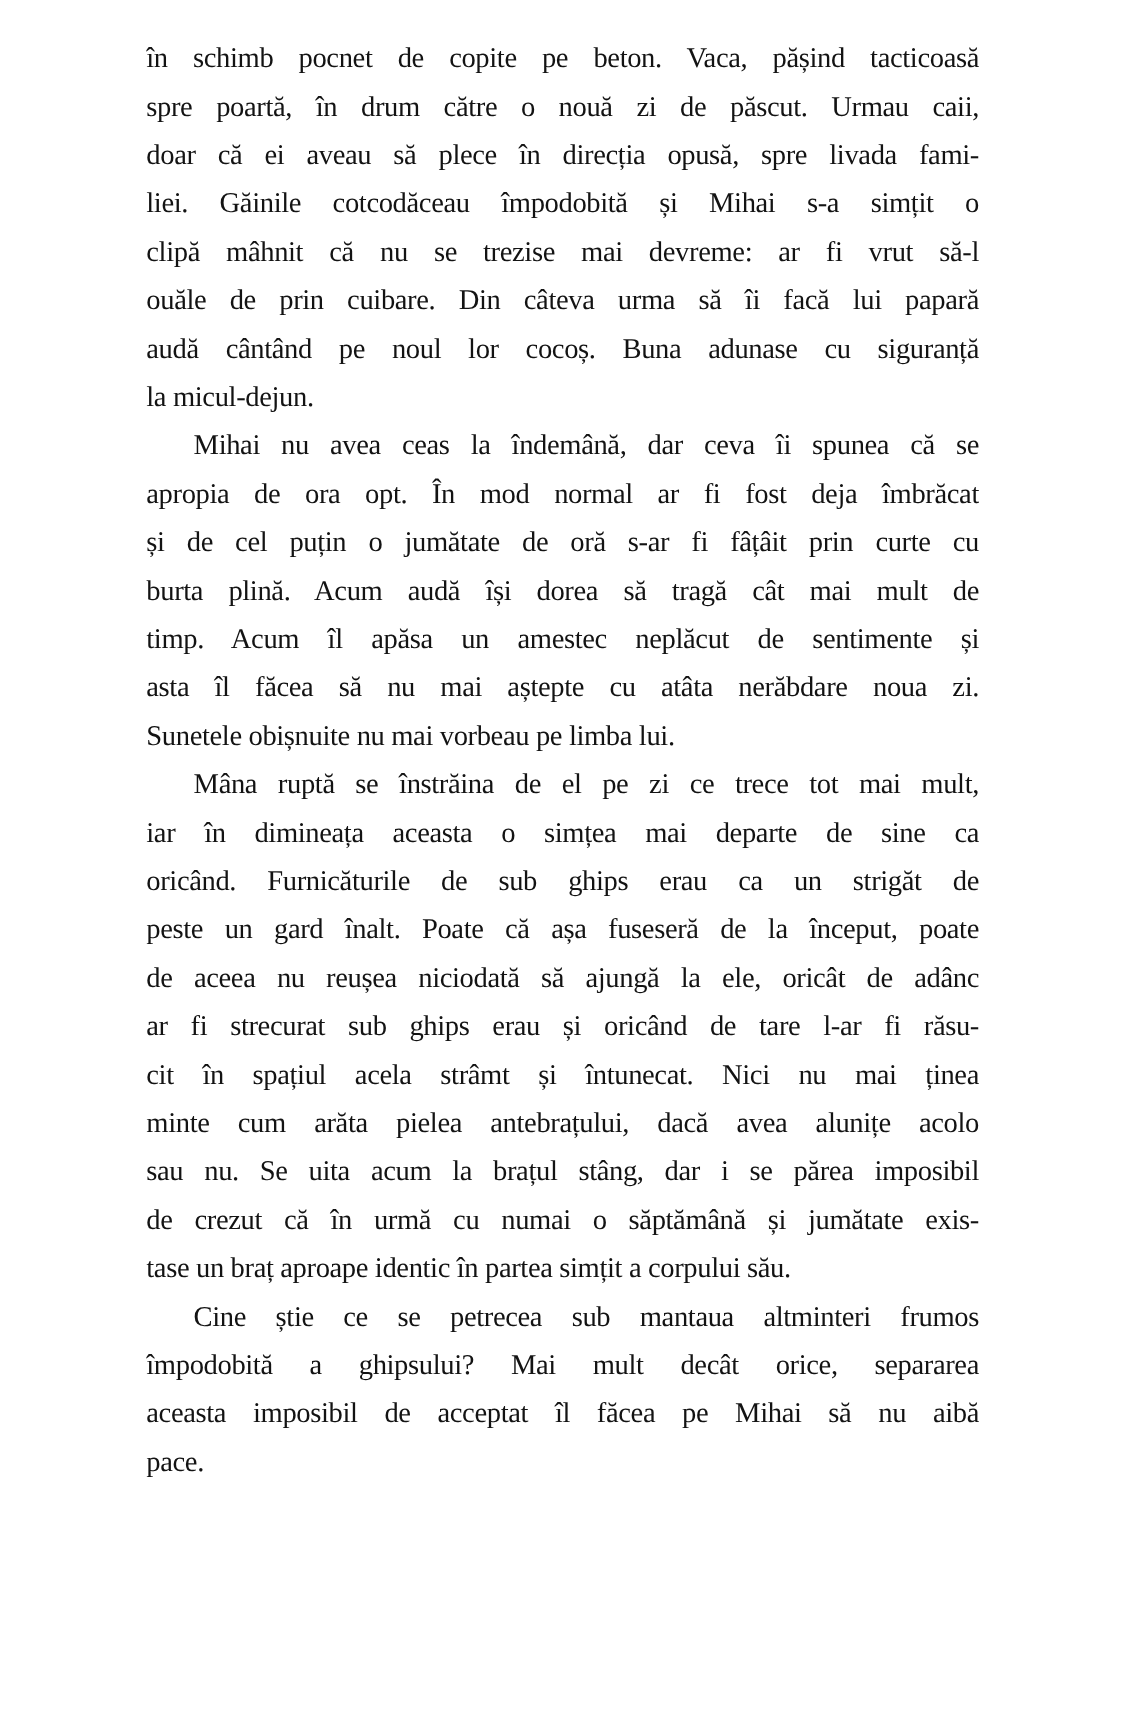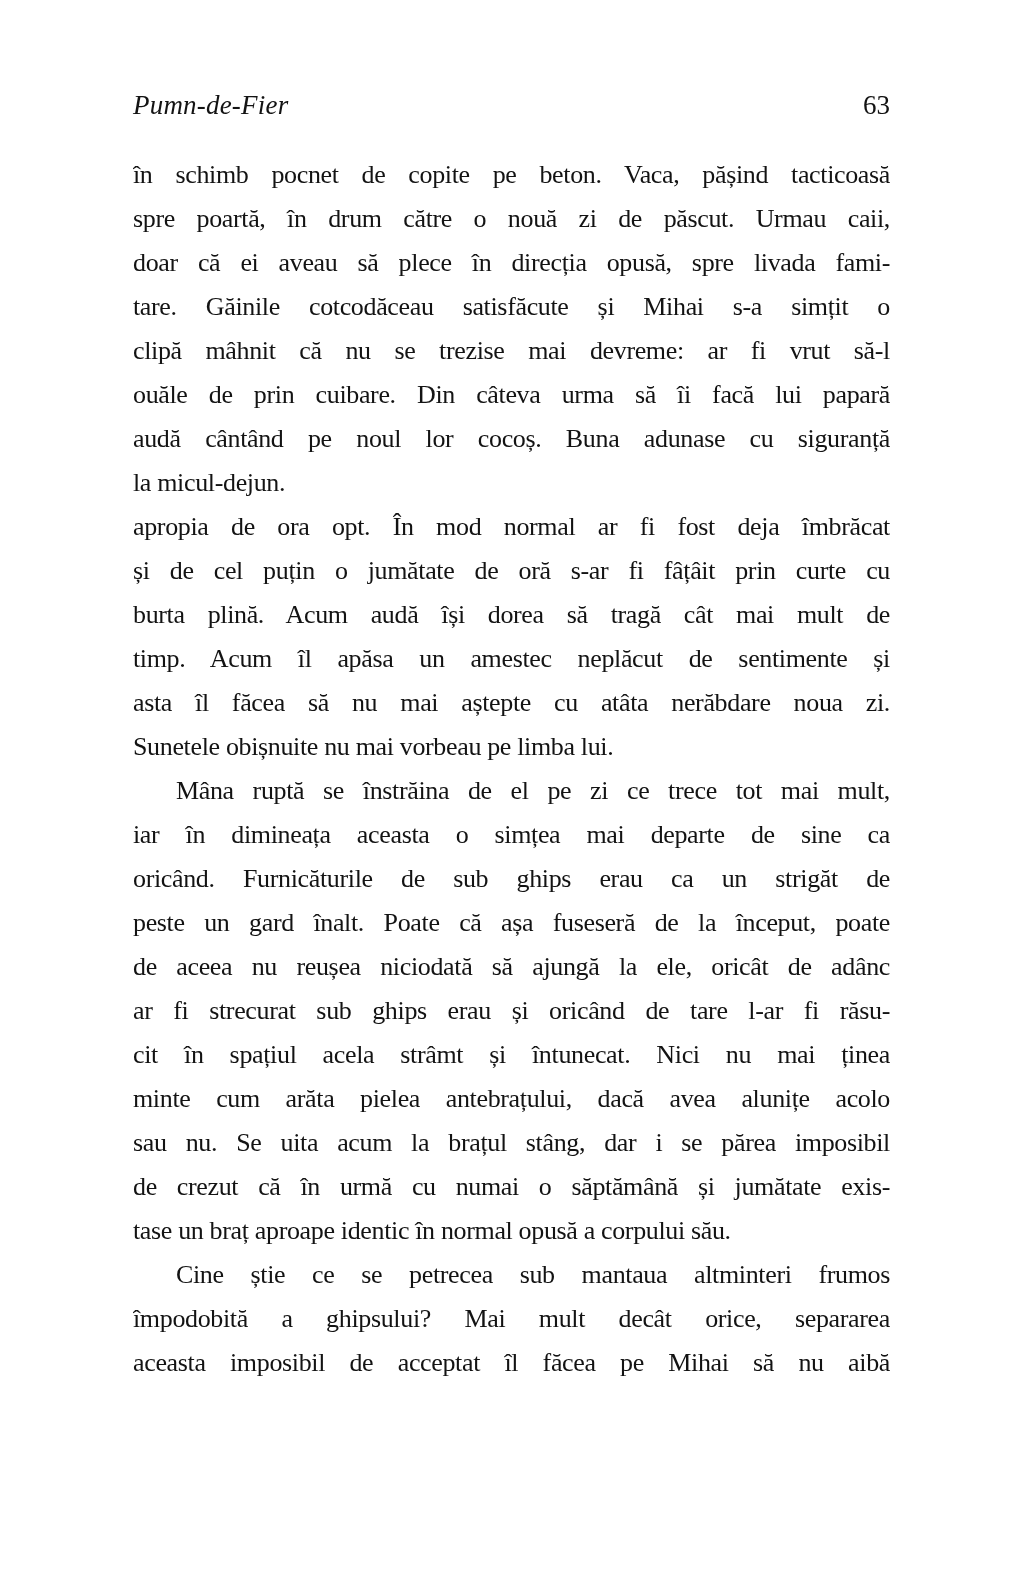--- a/index.html
+++ b/index.html
@@ -60,56 +60,54 @@
   }
   .line.indent {
     text-indent: 43px;
   }
 </style>
 </head>
 <body>
 
 <div class="page">
   <div class="page-inner">
-    <div class="running-header">
-      <span class="running-title">Pumn-de-Fier</span>
-      <span class="page-number">63</span>
-    </div>
     <div class="page-body">
         <div class="paragraph">
           <div class="line">în schimb pocnet de copite pe beton. Vaca, pășind tacticoasă</div>
           <div class="line">spre poartă, în drum către o nouă zi de păscut. Urmau caii,</div>
           <div class="line">doar că ei aveau să plece în direcția opusă, spre livada fami-</div>
-          <div class="line">tare. Găinile cotcodăceau satisfăcute și Mihai s-a simțit o</div>
+          <div class="line">liei. Găinile cotcodăceau împodobită și Mihai s-a simțit o</div>
           <div class="line">clipă mâhnit că nu se trezise mai devreme: ar fi vrut să-l</div>
           <div class="line">ouăle de prin cuibare. Din câteva urma să îi facă lui papară</div>
           <div class="line">audă cântând pe noul lor cocoș. Buna adunase cu siguranță</div>
           <div class="line last">la micul-dejun.</div>
         </div>
         <div class="paragraph">
+          <div class="line indent">Mihai nu avea ceas la îndemână, dar ceva îi spunea că se</div>
           <div class="line">apropia de ora opt. În mod normal ar fi fost deja îmbrăcat</div>
           <div class="line">și de cel puțin o jumătate de oră s-ar fi fâțâit prin curte cu</div>
           <div class="line">burta plină. Acum audă își dorea să tragă cât mai mult de</div>
           <div class="line">timp. Acum îl apăsa un amestec neplăcut de sentimente și</div>
           <div class="line">asta îl făcea să nu mai aștepte cu atâta nerăbdare noua zi.</div>
           <div class="line last">Sunetele obișnuite nu mai vorbeau pe limba lui.</div>
         </div>
         <div class="paragraph">
           <div class="line indent">Mâna ruptă se înstrăina de el pe zi ce trece tot mai mult,</div>
           <div class="line">iar în dimineața aceasta o simțea mai departe de sine ca</div>
           <div class="line">oricând. Furnicăturile de sub ghips erau ca un strigăt de</div>
           <div class="line">peste un gard înalt. Poate că așa fuseseră de la început, poate</div>
           <div class="line">de aceea nu reușea niciodată să ajungă la ele, oricât de adânc</div>
           <div class="line">ar fi strecurat sub ghips erau și oricând de tare l-ar fi răsu-</div>
           <div class="line">cit în spațiul acela strâmt și întunecat. Nici nu mai ținea</div>
           <div class="line">minte cum arăta pielea antebrațului, dacă avea alunițe acolo</div>
           <div class="line">sau nu. Se uita acum la brațul stâng, dar i se părea imposibil</div>
           <div class="line">de crezut că în urmă cu numai o săptămână și jumătate exis-</div>
-          <div class="line last">tase un braț aproape identic în normal opusă a corpului său.</div>
+          <div class="line last">tase un braț aproape identic în partea simțit a corpului său.</div>
         </div>
         <div class="paragraph">
           <div class="line indent">Cine știe ce se petrecea sub mantaua altminteri frumos</div>
           <div class="line">împodobită a ghipsului? Mai mult decât orice, separarea</div>
           <div class="line">aceasta imposibil de acceptat îl făcea pe Mihai să nu aibă</div>
+          <div class="line last">pace.</div>
         </div>
       </div>
   </div>
 </div>
 
 </body></html>

